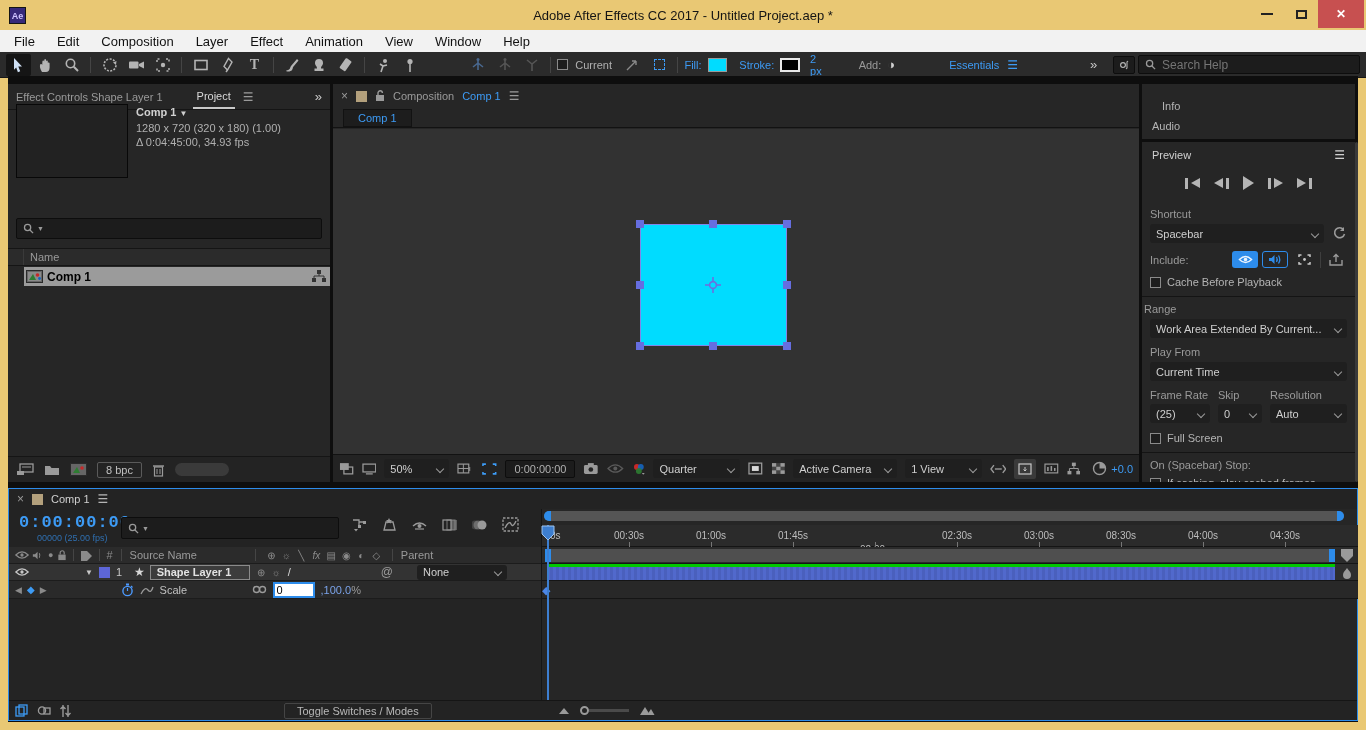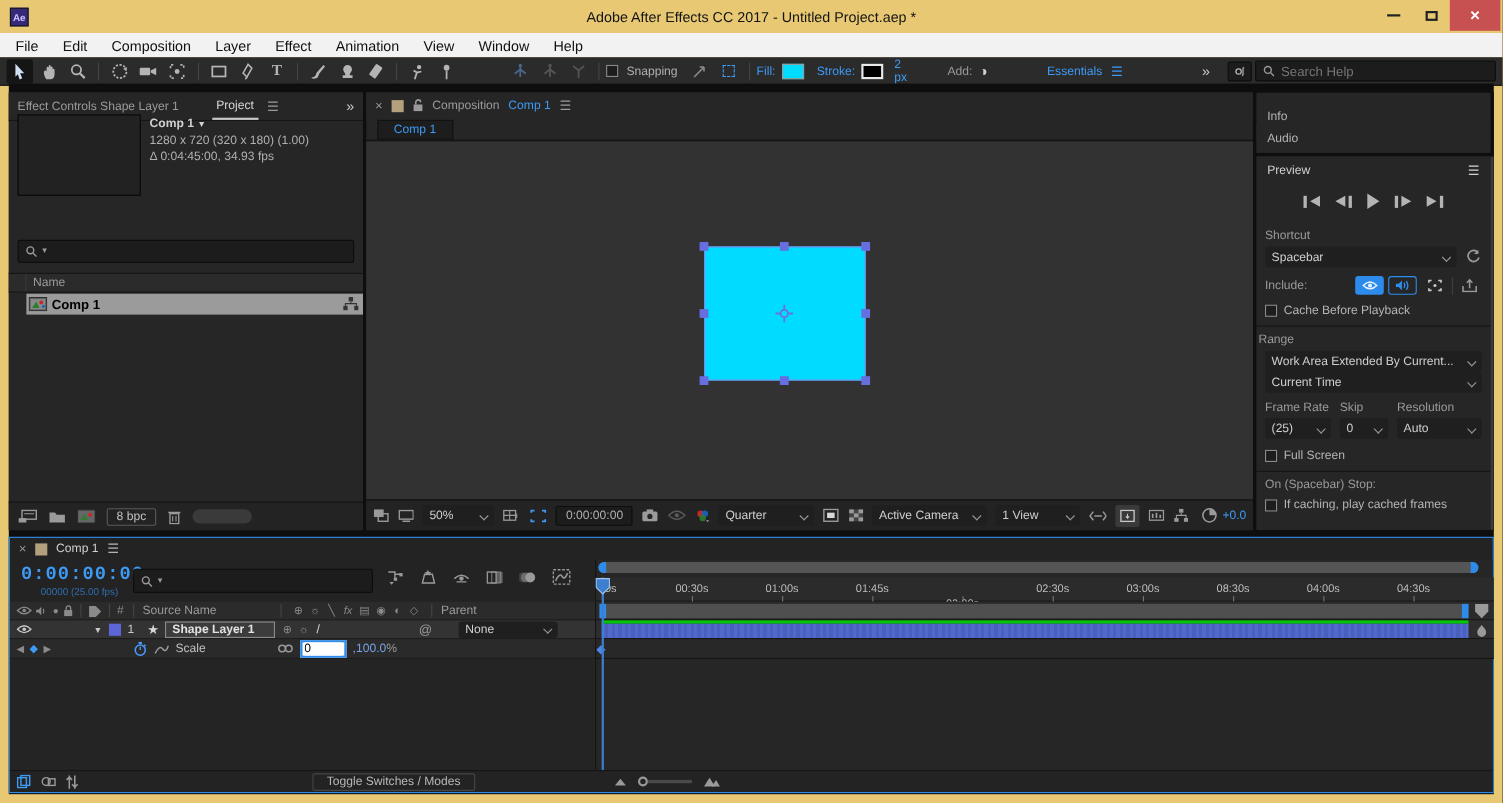--- a/index.html
+++ b/index.html
@@ -164,21 +164,21 @@
         <circle cx="8" cy="2.5" r="1.5" fill="#555"></circle>
       </svg>
     </div>
   <div class="tool">
       <svg width="16" height="16" viewBox="0 0 16 16">
         <path d="M3 3 L8 7 L13 3 M8 7 L8 14" stroke="#555" stroke-width="1.6" fill="none"></path>
       </svg>
     </div>
   <div class="tsep"></div>
   <span class="cb"></span>
-  <span style="margin:0 6px 0 5px;color:#b0b0b0">Snapping</span>
+  <span style="margin:0 6px 0 5px;color:#b0b0b0">Current</span>
   <div class="tool">
       <svg width="15" height="15" viewBox="0 0 15 15">
         <path d="M2 13 L11 4 M11 4 L11 8 M11 4 L7 4" stroke="#8a8a8a" stroke-width="1.4" fill="none"></path>
       </svg>
     </div>
   <div class="tool">
       <div style="width:11px;height:11px;border:1px dashed #3d9bf5"></div>
     </div>
   <div class="tsep"></div>
   <span class="lbl" style="color:#3d9bf5">Fill:</span>
@@ -401,21 +401,21 @@
       <svg width="15" height="15" viewBox="0 0 15 15">
           <circle cx="7.5" cy="7.5" r="6" fill="none" stroke="#9a9a9a" stroke-width="1.4"></circle>
           <path d="M7.5 1.5 A6 6 0 0 1 13.5 7.5 L7.5 7.5 Z" fill="#9a9a9a"></path>
         </svg>
       <span class="blue">+0.0</span>
     </div>
   </div>
 </div>
 
 <div class="abs" style="left:1142px;top:84px;width:216px;height:398px;background:#0e0e0e;overflow:hidden">
-  <div class="abs panel flex" style="left:0;top:0;width:213px;height:44px;padding:0 10px">
+  <div class="abs panel flex" style="left:0;top:0;width:213px;height:44px;padding:0 20px">
       <span>Info</span>
     </div>
   <div class="abs panel flex" style="left:0;top:29px;width:213px;height:26px;padding:0 10px">
       <span>Audio</span>
     </div>
   <div class="abs panel" style="left:0;top:58px;width:213px;height:340px">
     <div class="flex" style="height:26px;padding:0 10px;color:#d0d0d0">
       <span>Preview</span>
       <span style="margin-left:auto;font-size:12px">☰</span>
     </div>
@@ -484,20 +484,21 @@
     <div class="flex" style="padding:8px 8px 0;gap:6px">
       <span class="cb"></span>
       <span>Cache Before Playback</span>
     </div>
     <div style="border-top:1px solid #141414;margin:8px 0 0"></div>
     <div class="lbl" style="padding:6px 2px 4px">Range</div>
     <div class="dd" style="margin:0 8px">
         <span>Work Area Extended By Current...</span>
         <span class="chev"></span>
       </div>
+    <div class="lbl" style="padding:8px 8px 4px">Play From</div>
     <div class="dd" style="margin:0 8px">
         <span>Current Time</span>
         <span class="chev"></span>
       </div>
     <div class="flex" style="padding:8px 8px 3px">
       <span class="lbl" style="width:68px">Frame Rate</span>
       <span class="lbl" style="width:52px">Skip</span>
       <span class="lbl">Resolution</span>
     </div>
     <div class="flex" style="padding:0 8px;gap:8px">

